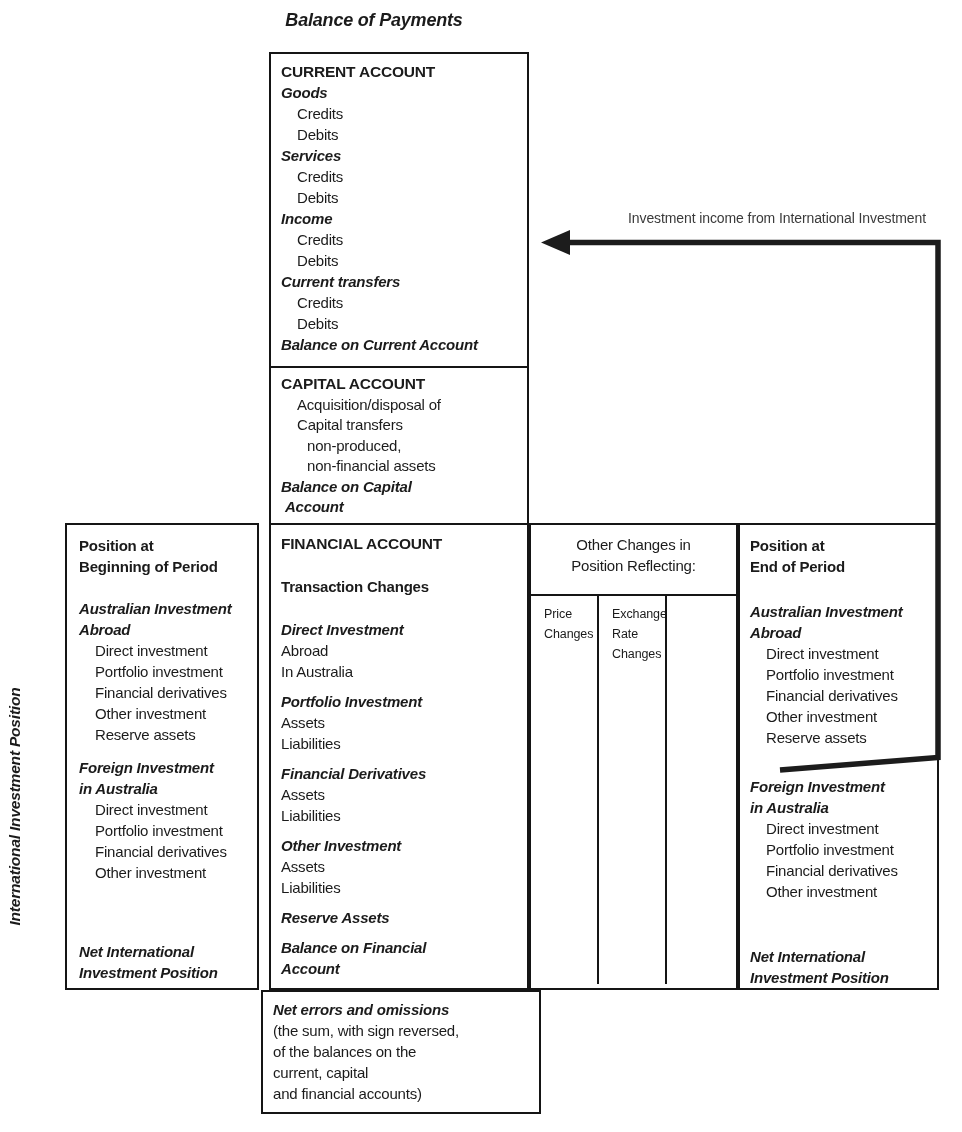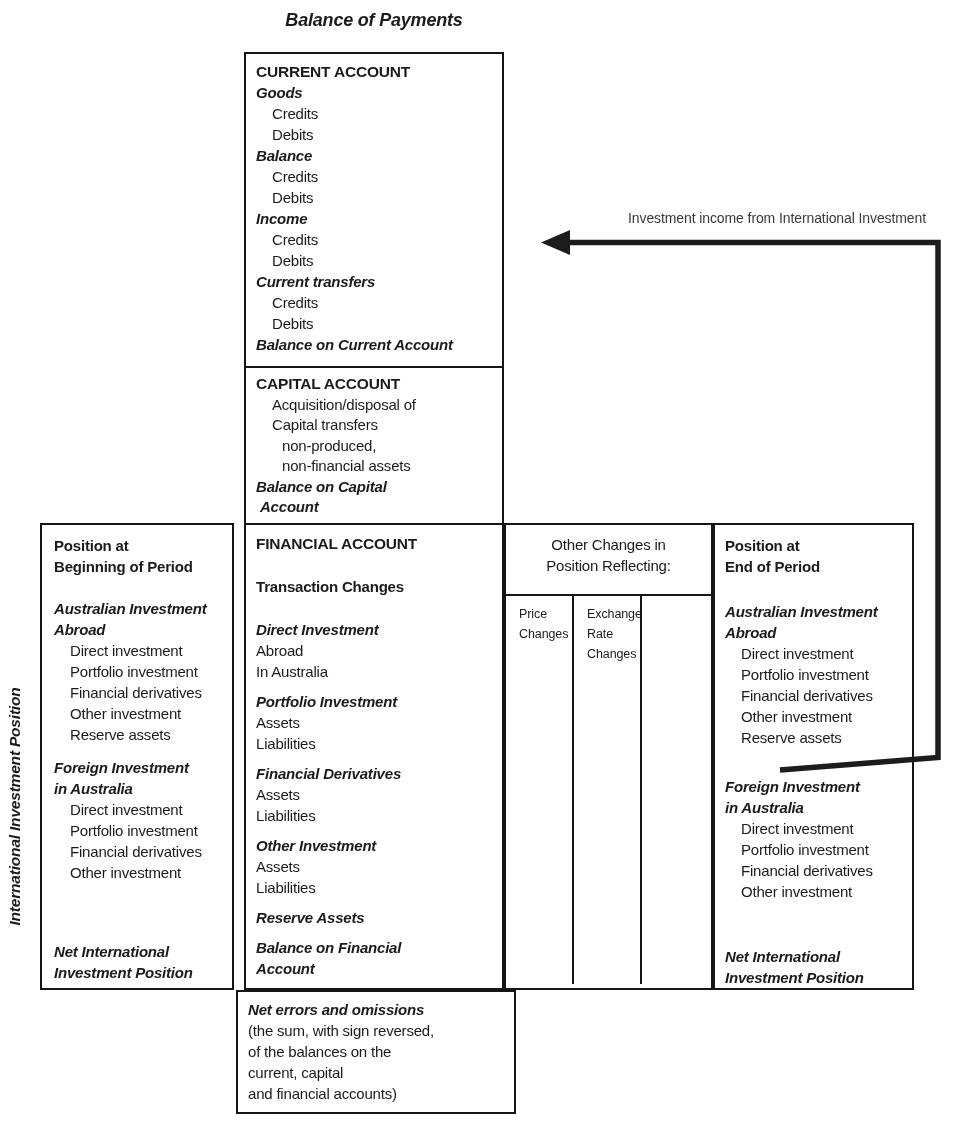--- a/index.html
+++ b/index.html
@@ -12,20 +12,21 @@
     letter-spacing: -0.2px;
   }
   .box {
     position: absolute;
     border: 2.5px solid #151515;
     background: #ffffff;
     box-sizing: border-box;
     font-size: 15px;
     line-height: 21px;
     overflow: hidden;
+    margin-left: 25px;
   }
   .ml { white-space: pre-line; }
   .mlw { white-space: pre-wrap; }
   .h-caps { font-weight: bold; font-size: 15.5px; }
   .h-b    { font-weight: bold; }
   .h-bi   { font-weight: bold; font-style: italic; }
   .sub    { padding-left: 16px; }
   .sub2   { padding-left: 26px; }
 
   #diagram-title {
@@ -83,21 +84,21 @@
 <div id="diagram-title">Balance of Payments</div>
 
 <div class="box" id="current-box">
   <div class="h-caps">CURRENT ACCOUNT</div>
   <div>
     <div class="h-bi">Goods</div>
     <div class="sub">Credits</div>
     <div class="sub">Debits</div>
   </div>
   <div>
-    <div class="h-bi">Balance</div>
+    <div class="h-bi">Services</div>
     <div class="sub">Credits</div>
     <div class="sub">Debits</div>
   </div>
   <div>
     <div class="h-bi">Income</div>
     <div class="sub">Credits</div>
     <div class="sub">Debits</div>
   </div>
   <div>
     <div class="h-bi">Current transfers</div>

